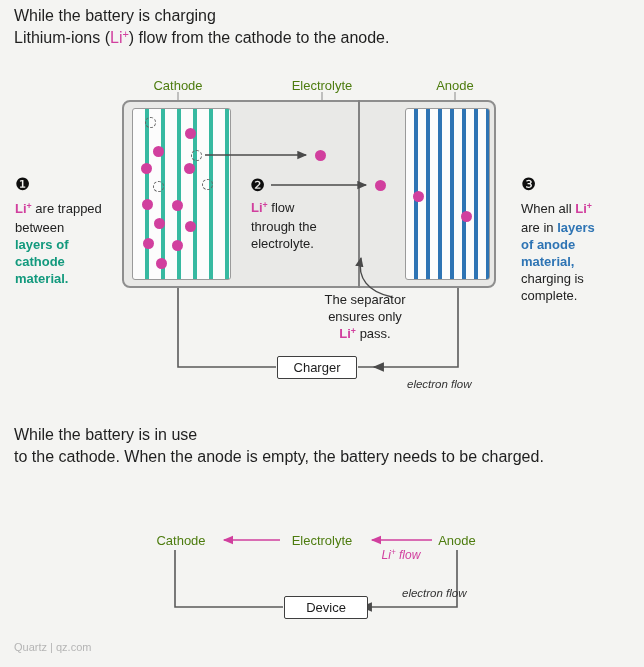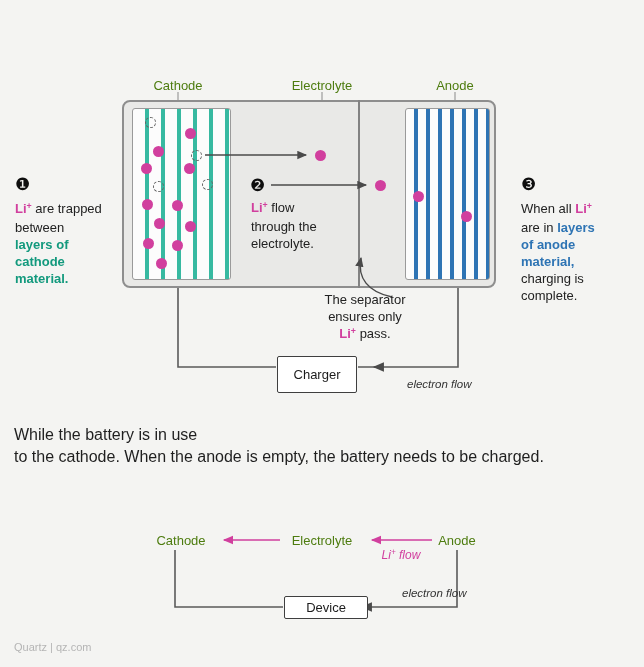--- a/index.html
+++ b/index.html
@@ -43,20 +43,24 @@
   .mgray{fill:#4a4a4a;}
   .mpink{fill:var(--pink);}
   .credit{position:absolute;font-size:11px;color:#b5b5b5;}
   .wm{position:absolute;font-size:14px;color:#8b5cf6;margin-top:48px;}
 </style>
 </head>
 <body>
 
 <div class="root">
 
+  <div class="abs h" style="left:14px;top:5px;width:616px;">
+    <div>While the battery is charging</div>
+    <div><span>Lithium-ions (</span><span class="li"><span>Li</span><sup>+</sup></span><span>) flow from the cathode to the anode.</span></div>
+  </div>
 
   <div class="col-label" style="left:138px;top:78px;width:80px;">Cathode</div>
   <div class="col-label" style="left:282px;top:78px;width:80px;">Electrolyte</div>
   <div class="col-label" style="left:415px;top:78px;width:80px;">Anode</div>
 
   <div class="abs outer-box"></div>
   <div class="abs electrode cathode-box"></div>
   <div class="abs electrode anode-box"></div>
   <div class="abs separator-line"></div>
 
@@ -115,21 +119,21 @@
   <div class="ann" style="left:15px;top:200px;width:88px;"><span class="li b"><span>Li</span><sup>+</sup></span><span> are trapped between </span><span class="hl-teal">layers of cathode material.</span></div>
 
   <div class="num" style="left:250px;top:177px;">❷</div>
   <div class="ann" style="left:251px;top:199px;width:76px;"><span class="li b"><span>Li</span><sup>+</sup></span><span> flow through the electrolyte.</span></div>
 
   <div class="num" style="left:521px;top:176px;">❸</div>
   <div class="ann" style="left:521px;top:200px;width:89px;"><span>When all </span><span class="li b"><span>Li</span><sup>+</sup></span><span> are in </span><span class="hl-blue">layers of anode material,</span><span> charging is complete.</span></div>
 
   <div class="ann" style="left:322px;top:291px;width:86px;text-align:center;"><span>The separator ensures only </span><span class="li b"><span>Li</span><sup>+</sup></span><span> pass.</span></div>
 
-  <div class="unit-box" style="left:277px;top:356px;width:80px;height:37px;">Charger</div>
+  <div class="unit-box" style="left:277px;top:356px;width:80px;height:23px;">Charger</div>
   <div class="flow-label" style="left:383px;top:378px;">electron flow</div>
 
   <div class="abs h" style="left:14px;top:424px;width:620px;">
     <div>While the battery is in use</div>
     <div>to the cathode. When the anode is empty, the battery needs to be charged.</div>
   </div>
 
   <div class="col-label" style="left:145px;top:533px;width:72px;">Cathode</div>
   <div class="col-label" style="left:282px;top:533px;width:80px;">Electrolyte</div>
   <div class="col-label" style="left:421px;top:533px;width:72px;">Anode</div>

